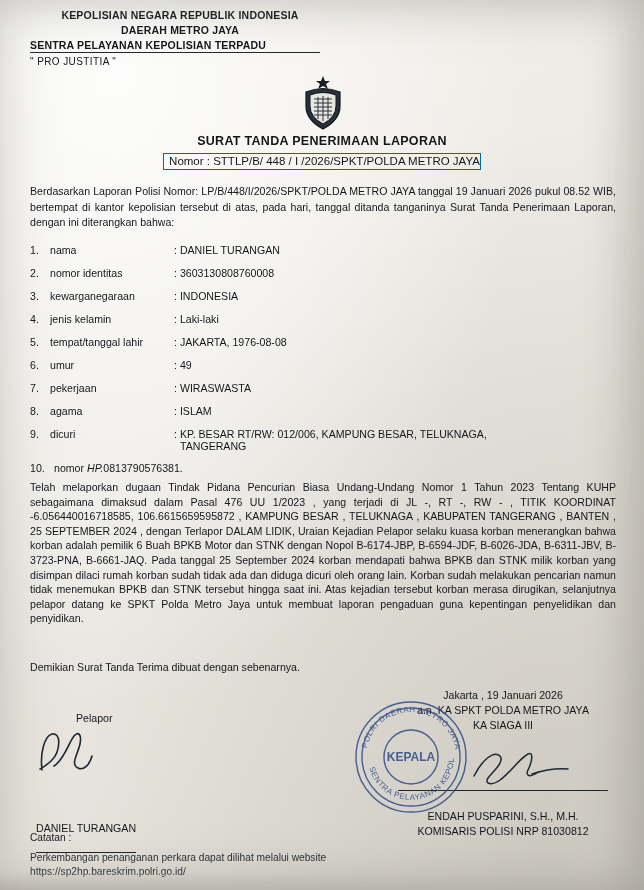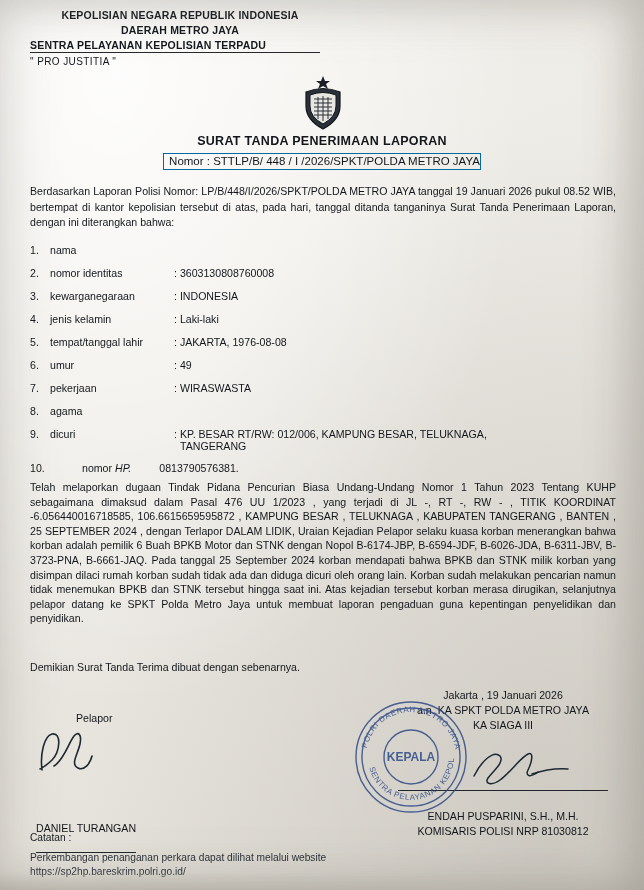--- a/index.html
+++ b/index.html
@@ -72,21 +72,21 @@
   .list{
     position:absolute;left:30px;top:244px;width:586px;
     font-size:10.6px;
   }
   .row{display:flex;align-items:flex-start;height:23px;}
   .row .num{width:20px;flex:0 0 20px;}
   .row .lbl{width:124px;flex:0 0 124px;}
   .row .val{flex:1;}
   .row.tall{height:34px;}
   .row .val .l2{display:block;padding-left:6px;}
-  .row.nohp{height:20px;gap:28px;}
+  .row.nohp{height:20px;}
   .nohp .num{width:24px;flex:0 0 24px;}
   .nohp .lbl{width:auto;flex:0 0 auto;}
   .nohp .lbl i{font-style:italic;}
 
   
   .sig-left{
     position:absolute;left:76px;top:690px;font-size:10.6px;margin-top:22px;
   }
   .sig-left .name{
     position:absolute;left:-40px;top:110px;white-space:nowrap;
@@ -158,20 +158,21 @@
   <div class="nomor-wrap">
     <span class="nomor">Nomor : STTLP/B/ 448 / I /2026/SPKT/POLDA METRO JAYA</span>
   </div>
 
   <div class="para" id="intro">Berdasarkan Laporan Polisi Nomor: LP/B/448/I/2026/SPKT/POLDA METRO JAYA tanggal 19 Januari 2026 pukul 08.52 WIB, bertempat di kantor kepolisian tersebut di atas, pada hari, tanggal ditanda tanganinya Surat Tanda Penerimaan Laporan, dengan ini diterangkan bahwa:</div>
 
   <div class="list">
     <div class="row">
       <span class="num">1.</span>
       <span class="lbl">nama</span>
+      <span class="val">: DANIEL TURANGAN</span>
     </div>
     <div class="row">
       <span class="num">2.</span>
       <span class="lbl">nomor identitas</span>
       <span class="val">: 3603130808760008</span>
     </div>
     <div class="row">
       <span class="num">3.</span>
       <span class="lbl">kewarganegaraan</span>
       <span class="val">: INDONESIA</span>
@@ -192,20 +193,21 @@
       <span class="val">: 49</span>
     </div>
     <div class="row">
       <span class="num">7.</span>
       <span class="lbl">pekerjaan</span>
       <span class="val">: WIRASWASTA</span>
     </div>
     <div class="row">
       <span class="num">8.</span>
       <span class="lbl">agama</span>
+      <span class="val">: ISLAM</span>
     </div>
     <div class="row tall">
       <span class="num">9.</span>
       <span class="lbl">dicuri</span>
       <span class="val">
         <span>: KP. BESAR RT/RW: 012/006, KAMPUNG BESAR, TELUKNAGA,</span>
         <span class="l2">TANGERANG</span>
       </span>
     </div>
     <div class="row nohp">

